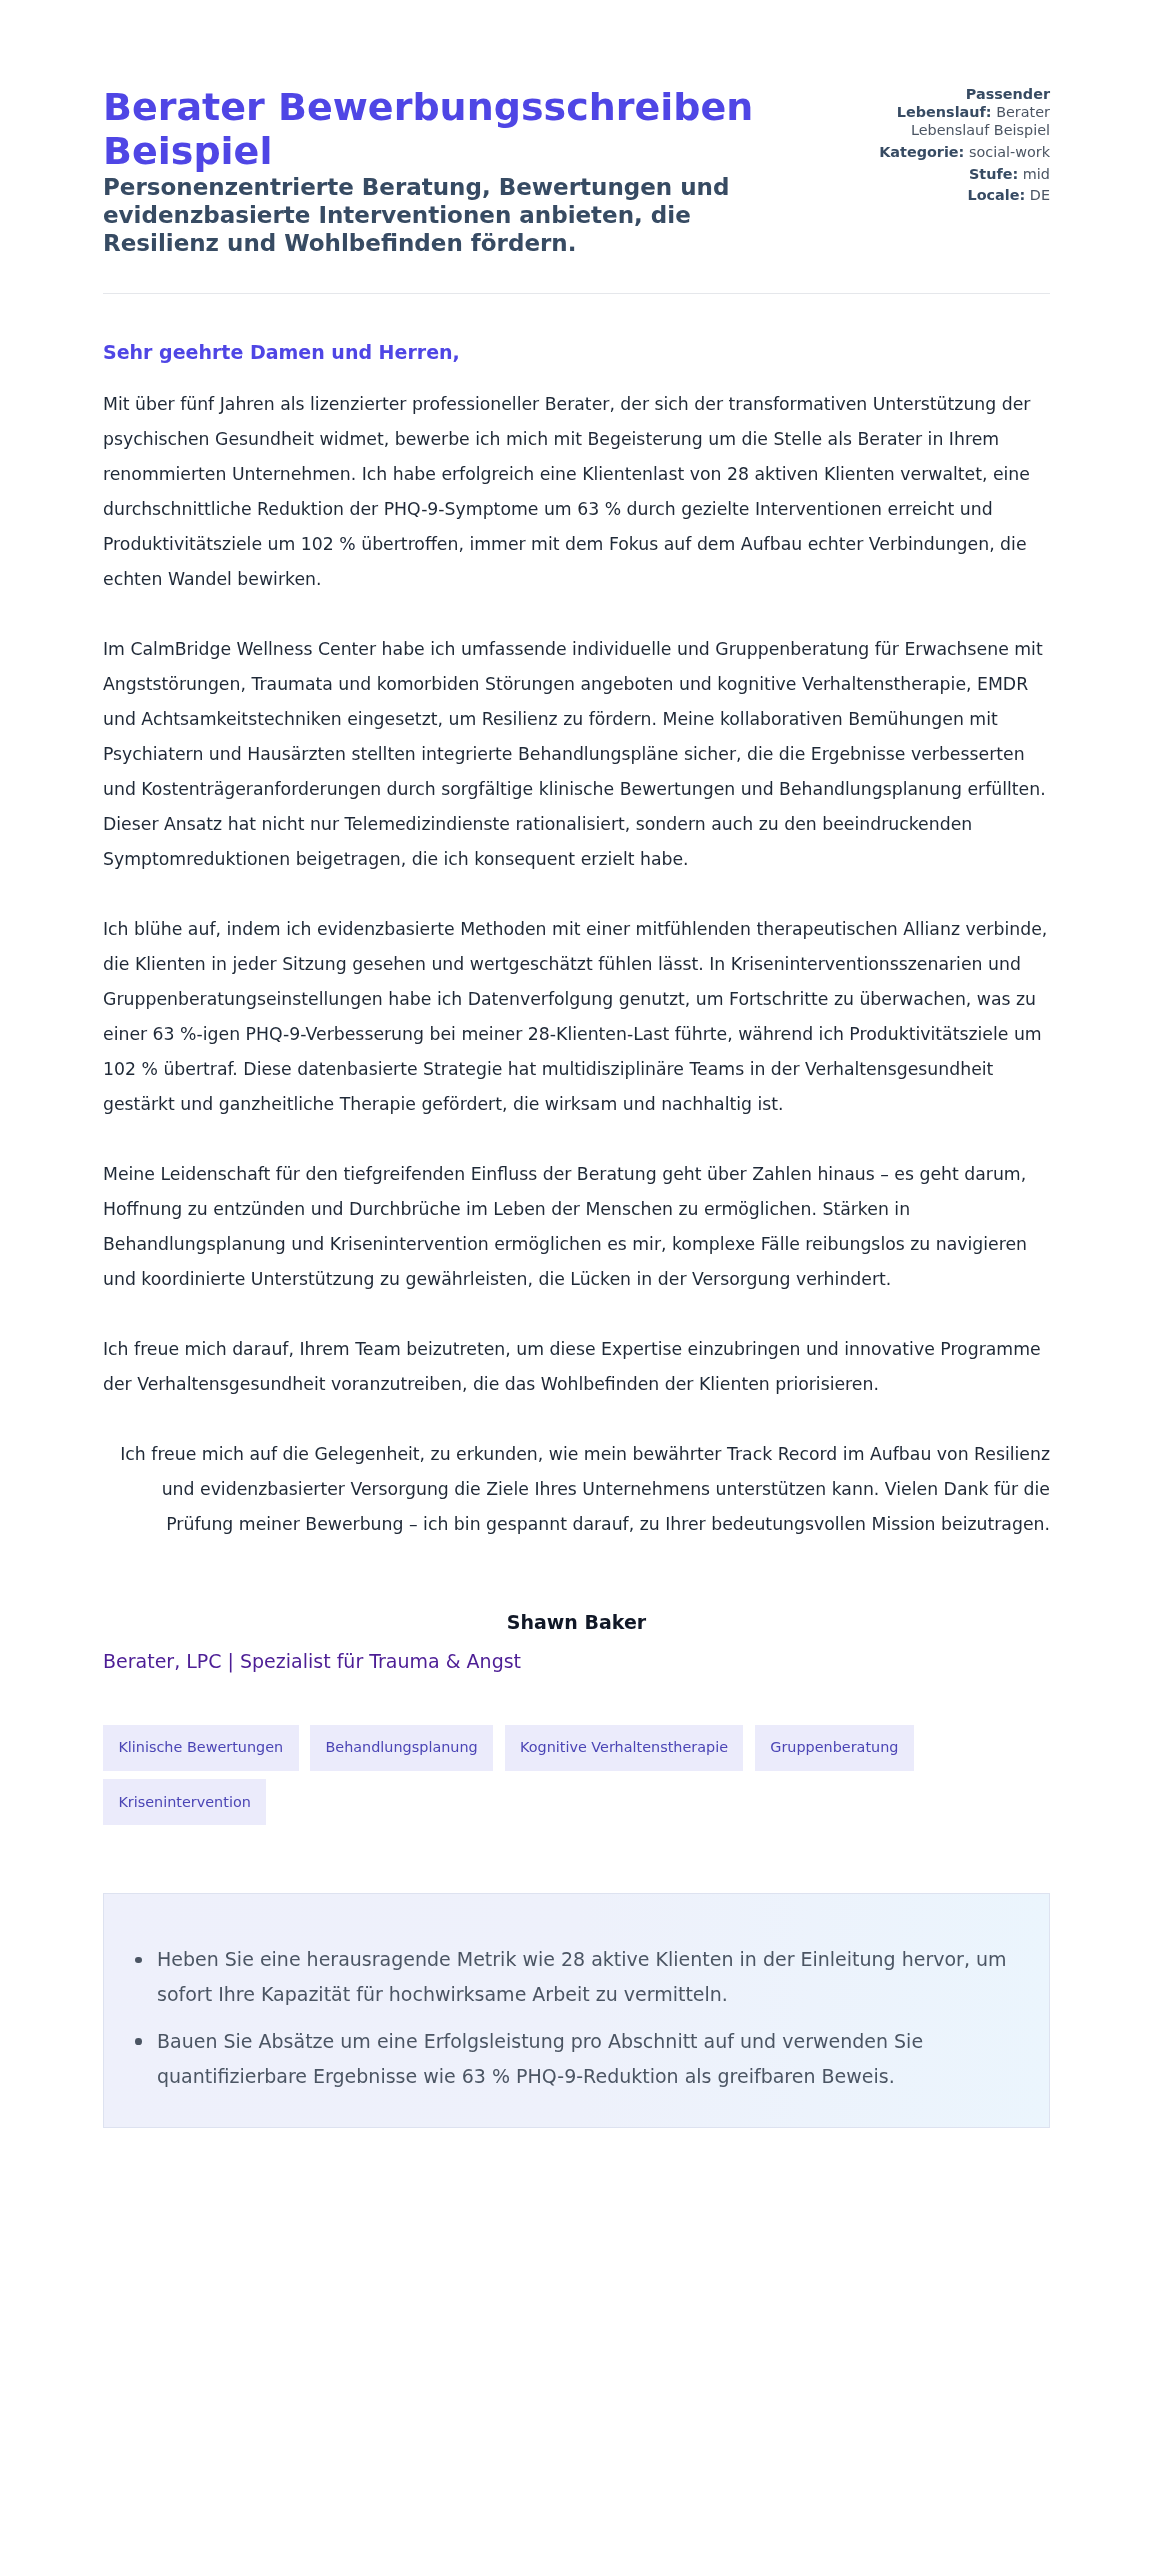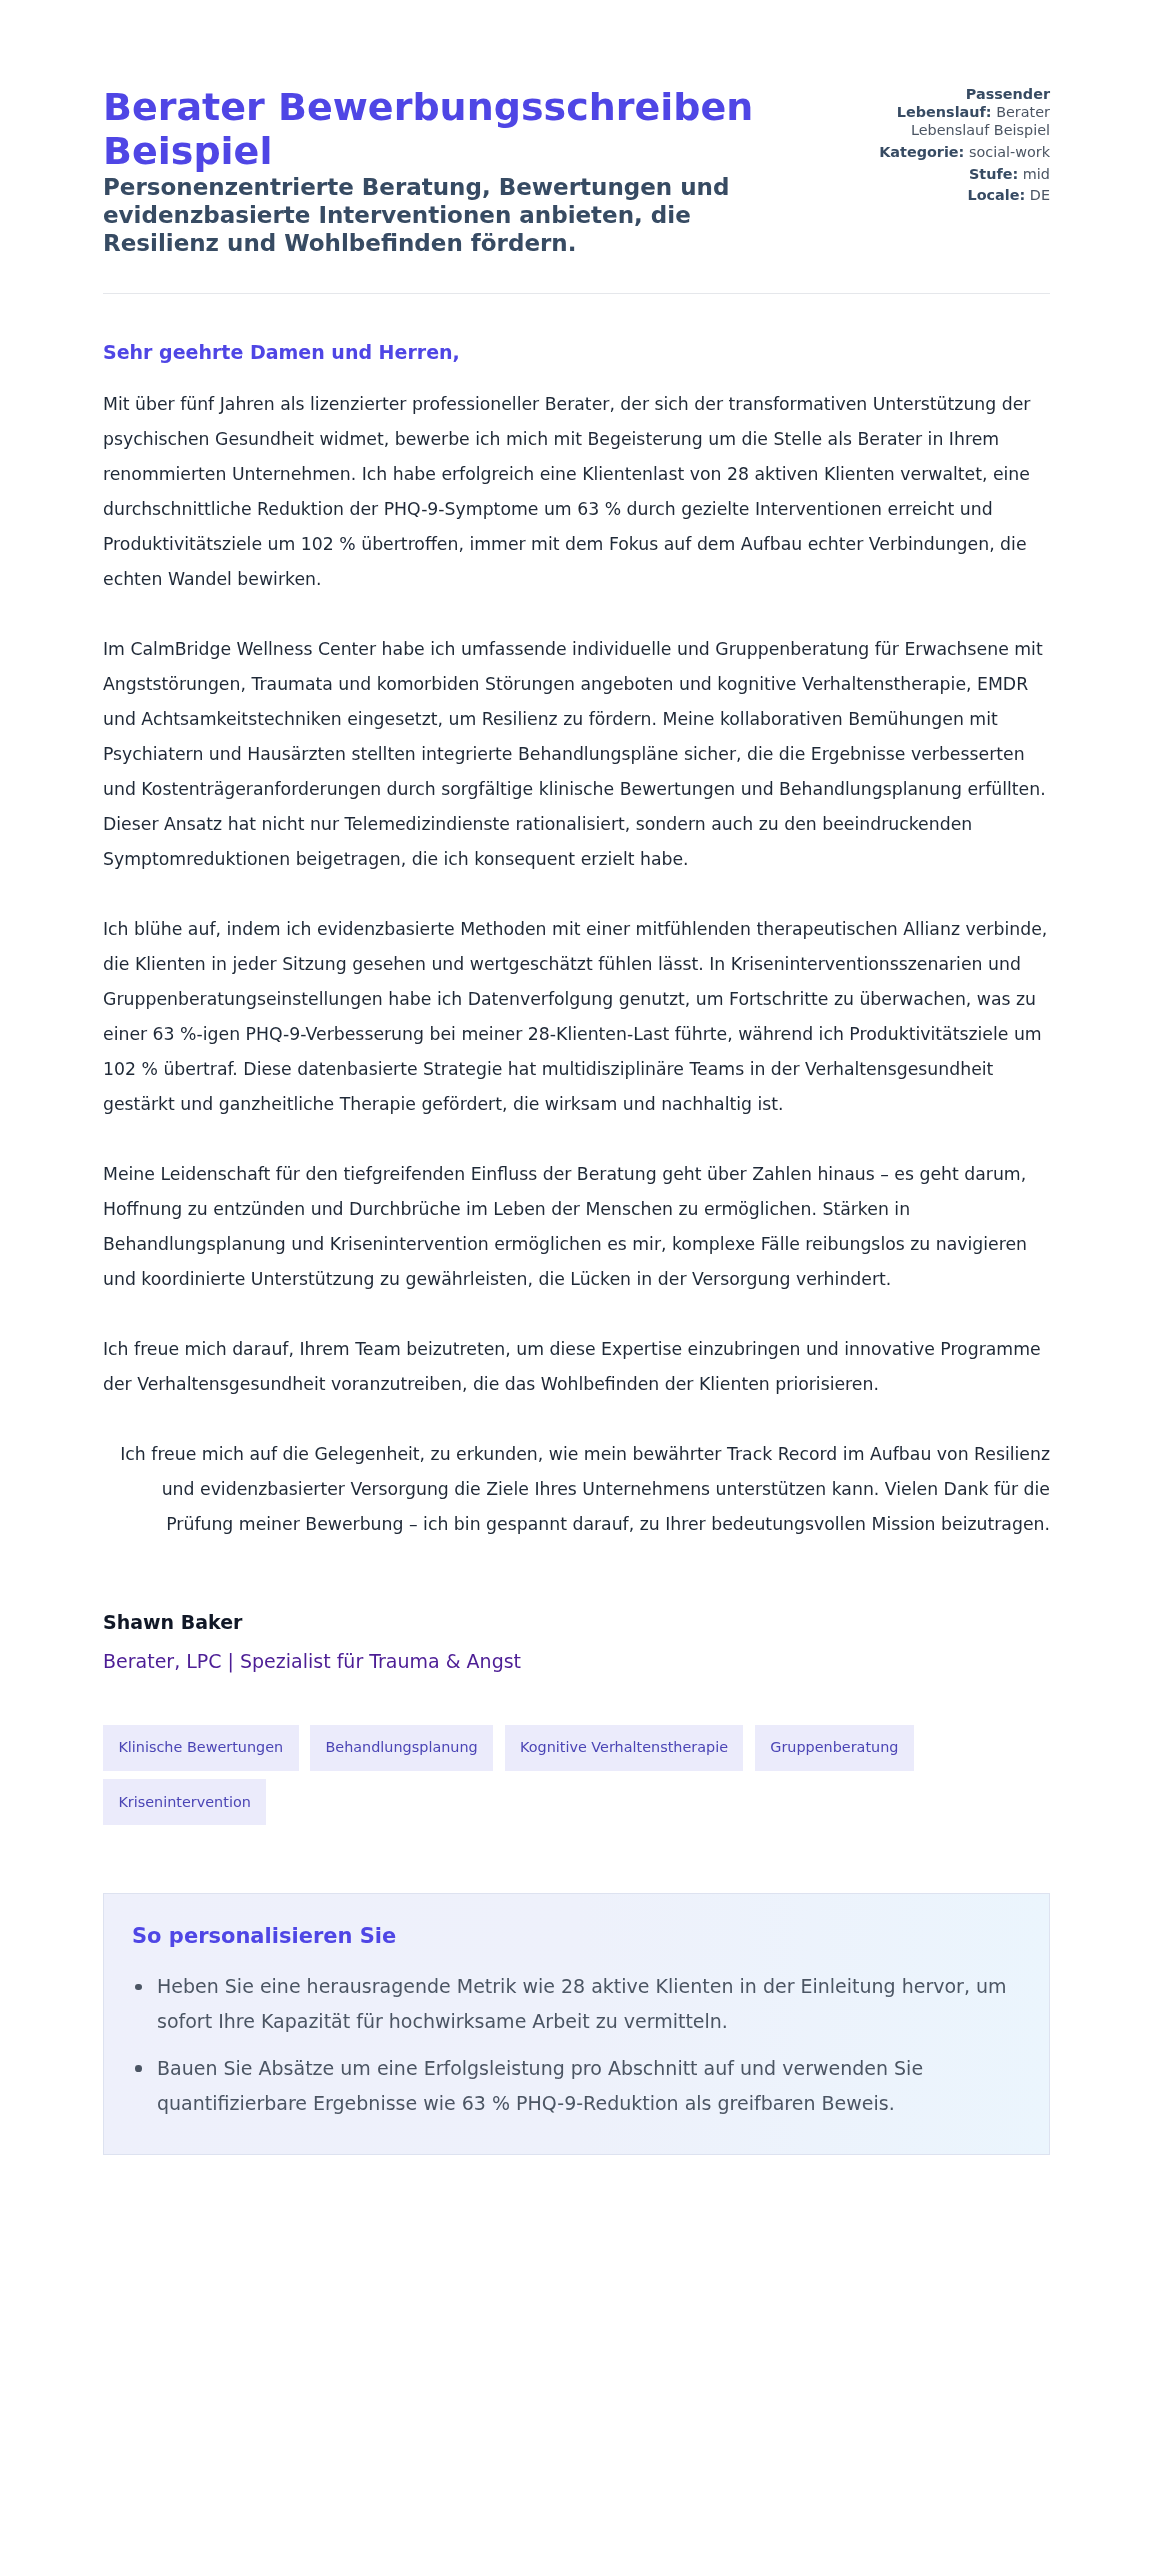--- a/index.html
+++ b/index.html
@@ -67,20 +67,21 @@
       margin-bottom: 35px;
     }
     .para:last-child { margin-bottom: 0; text-align: right; }
 
     .signature { margin-top: 68px; }
     .sig-name {
       font-weight: bold;
       font-size: 19px;
       line-height: 25px;
       color: #111827;
+      text-align: center;
     }
     .sig-title {
       margin-top: 13.5px;
       font-size: 19px;
       line-height: 25px;
       color: #4c1d95;
     }
 
     .chips {
       margin-top: 51px;
@@ -181,21 +182,20 @@
 
   <section class="chips">
     <span class="chip">Klinische Bewertungen</span>
     <span class="chip">Behandlungsplanung</span>
     <span class="chip">Kognitive Verhaltenstherapie</span>
     <span class="chip">Gruppenberatung</span>
     <span class="chip">Krisenintervention</span>
   </section>
 
   <section class="tips">
-    <h3 class="tips-title">So personalisieren Sie</h3>
     <ul class="tips-list">
       <li class="tips-item">
         <span class="bullet"></span>
         <span>Heben Sie eine herausragende Metrik wie 28 aktive Klienten in der Einleitung hervor, um sofort Ihre Kapazität für hochwirksame Arbeit zu vermitteln.</span>
       </li>
       <li class="tips-item">
         <span class="bullet"></span>
         <span>Bauen Sie Absätze um eine Erfolgsleistung pro Abschnitt auf und verwenden Sie quantifizierbare Ergebnisse wie 63 % PHQ-9-Reduktion als greifbaren Beweis.</span>
       </li>
     </ul>

